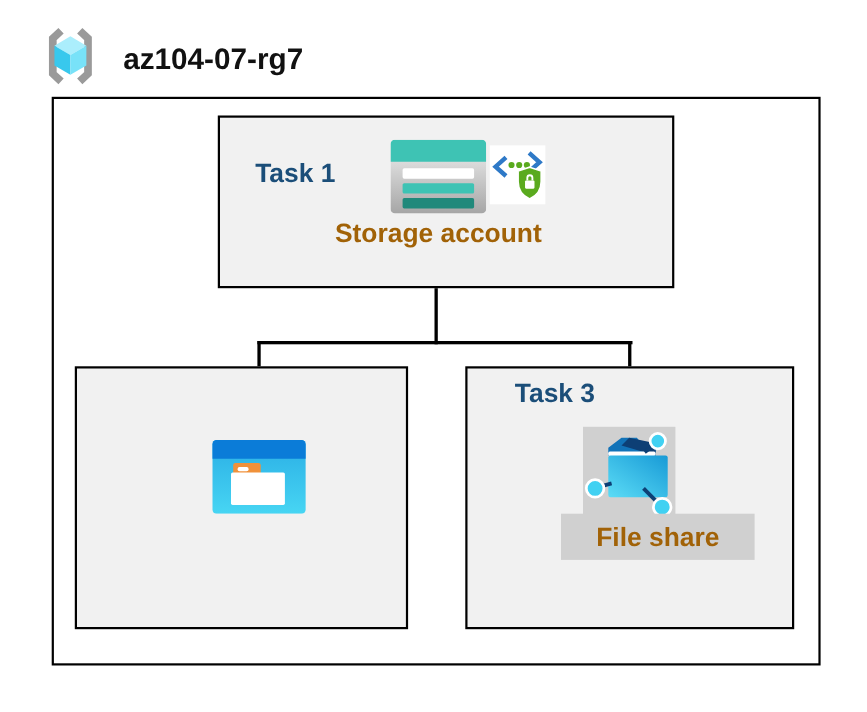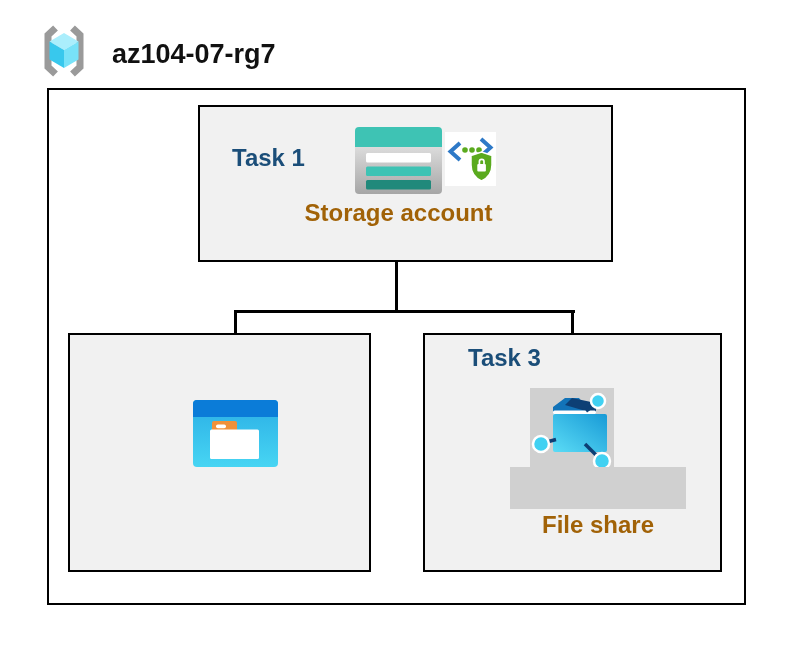--- a/index.html
+++ b/index.html
@@ -138,15 +138,15 @@
       <path d="M64 27 L74 19.5" stroke="#0d3f75" stroke-width="3.5" fill="none"></path>
       <path d="M21 59 L34 55.5" stroke="#0d3f75" stroke-width="3.5" fill="none"></path>
       <path d="M63 60 L77 74" stroke="#0d3f75" stroke-width="3.5" fill="none"></path>
       <circle cx="76" cy="17" r="7" fill="#41d1f2" stroke="#ffffff" stroke-width="2.5"></circle>
       <circle cx="19" cy="60" r="8" fill="#41d1f2" stroke="#ffffff" stroke-width="2.5"></circle>
       <circle cx="80" cy="77" r="8" fill="#41d1f2" stroke="#ffffff" stroke-width="2.5"></circle>
     </svg>
   </div>
 
   <div class="abs gray-bg" style="left:510px; top:467px; width:176px; height:42px;"></div>
-  <div class="abs resource-label" style="left:510px; top:475px; width:176px;margin-top:36px;">File share</div>
+  <div class="abs resource-label" style="left:510px; top:475px; width:176px;">File share</div>
 
 </div>
 
 </body></html>

